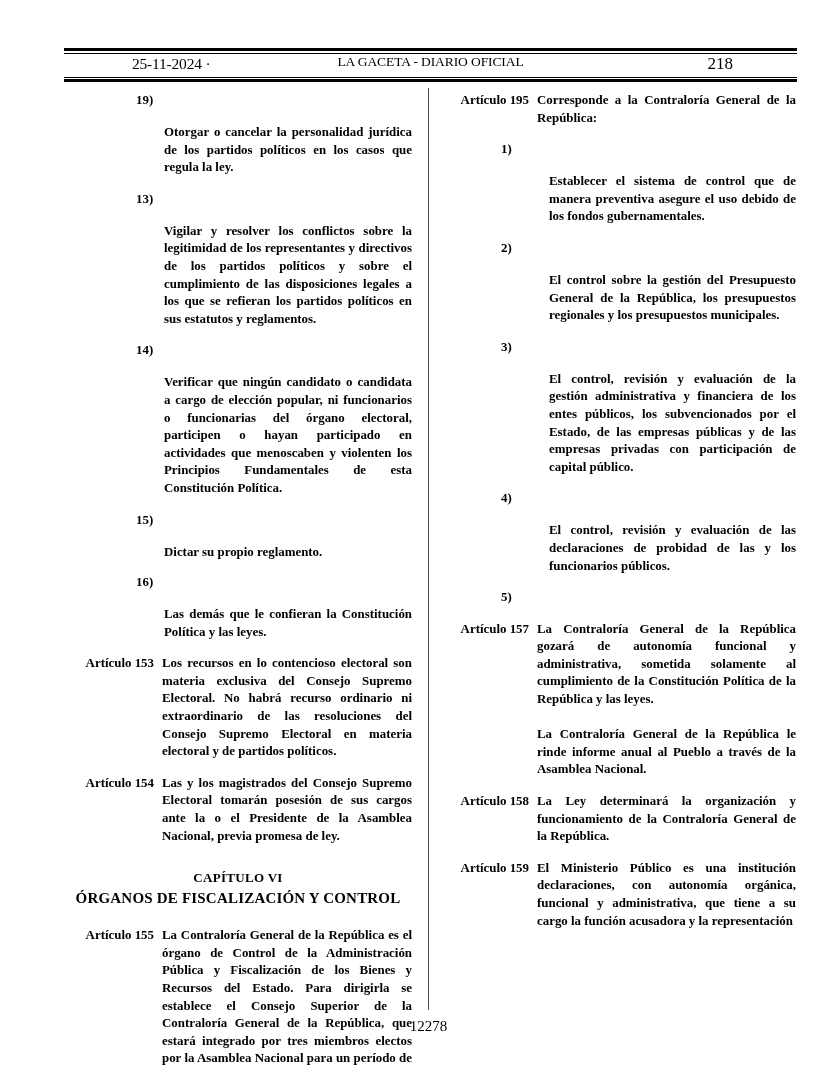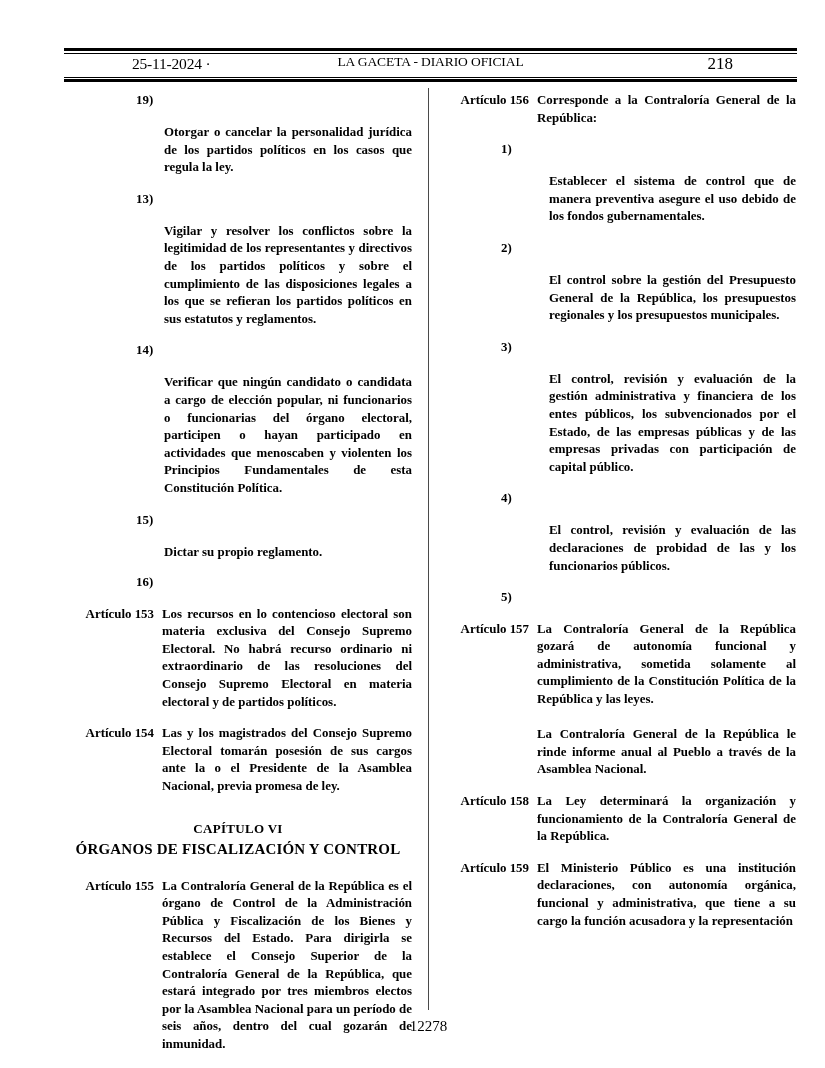--- a/index.html
+++ b/index.html
@@ -214,20 +214,21 @@
       <span class="body">Verificar que ningún candidato o candidata a cargo de elección popular, ni funcionarios o funcionarias del órgano electoral, participen o hayan participado en actividades que menoscaben y violenten los Principios Fundamentales de esta Constitución Política.</span>
     </div>
 
     <div class="numitem tight">
       <span class="num">15)</span>
       <span class="body">Dictar su propio reglamento.</span>
     </div>
 
     <div class="numitem">
       <span class="num">16)</span>
+      <span class="body">Las demás que le confieran la Constitución Política y las leyes.</span>
     </div>
 
     <div class="article">
       <span class="label">Artículo 153</span>
       <div class="body">
         <p>Los recursos en lo contencioso electoral son materia exclusiva del Consejo Supremo Electoral. No habrá recurso ordinario ni extraordinario de las resoluciones del Consejo Supremo Electoral en materia electoral y de partidos políticos.</p>
       </div>
     </div>
 
     <div class="article">
@@ -247,21 +248,21 @@
       <div class="body">
         <p>La Contraloría General de la República es el órgano de Control de la Administración Pública y Fiscalización de los Bienes y Recursos del Estado. Para dirigirla se establece el Consejo Superior de la Contraloría General de la República, que estará integrado por tres miembros electos por la Asamblea Nacional para un período de seis años, dentro del cual gozarán de inmunidad.</p>
       </div>
     </div>
 
   </div>
 
   <div class="col col-right">
 
     <div class="article">
-      <span class="label">Artículo 156</span>
+      <span class="label">Artículo 195</span>
       <div class="body">
         <p>Corresponde a la Contraloría General de la República:</p>
       </div>
     </div>
 
     <div class="numitem">
       <span class="num">1)</span>
       <span class="body">Establecer el sistema de control que de manera preventiva asegure el uso debido de los fondos gubernamentales.</span>
     </div>
 

